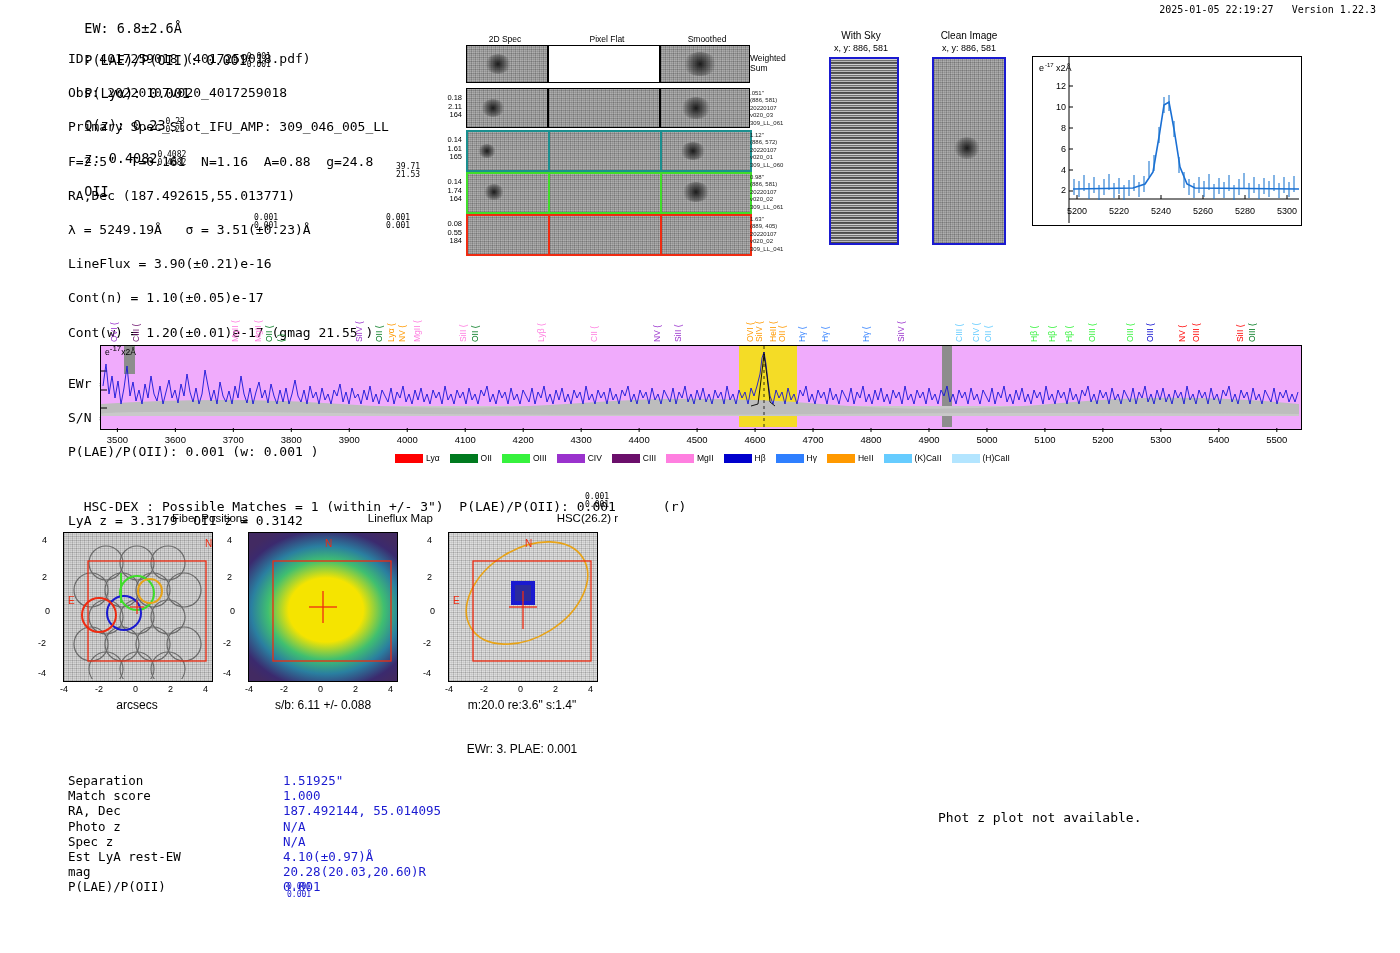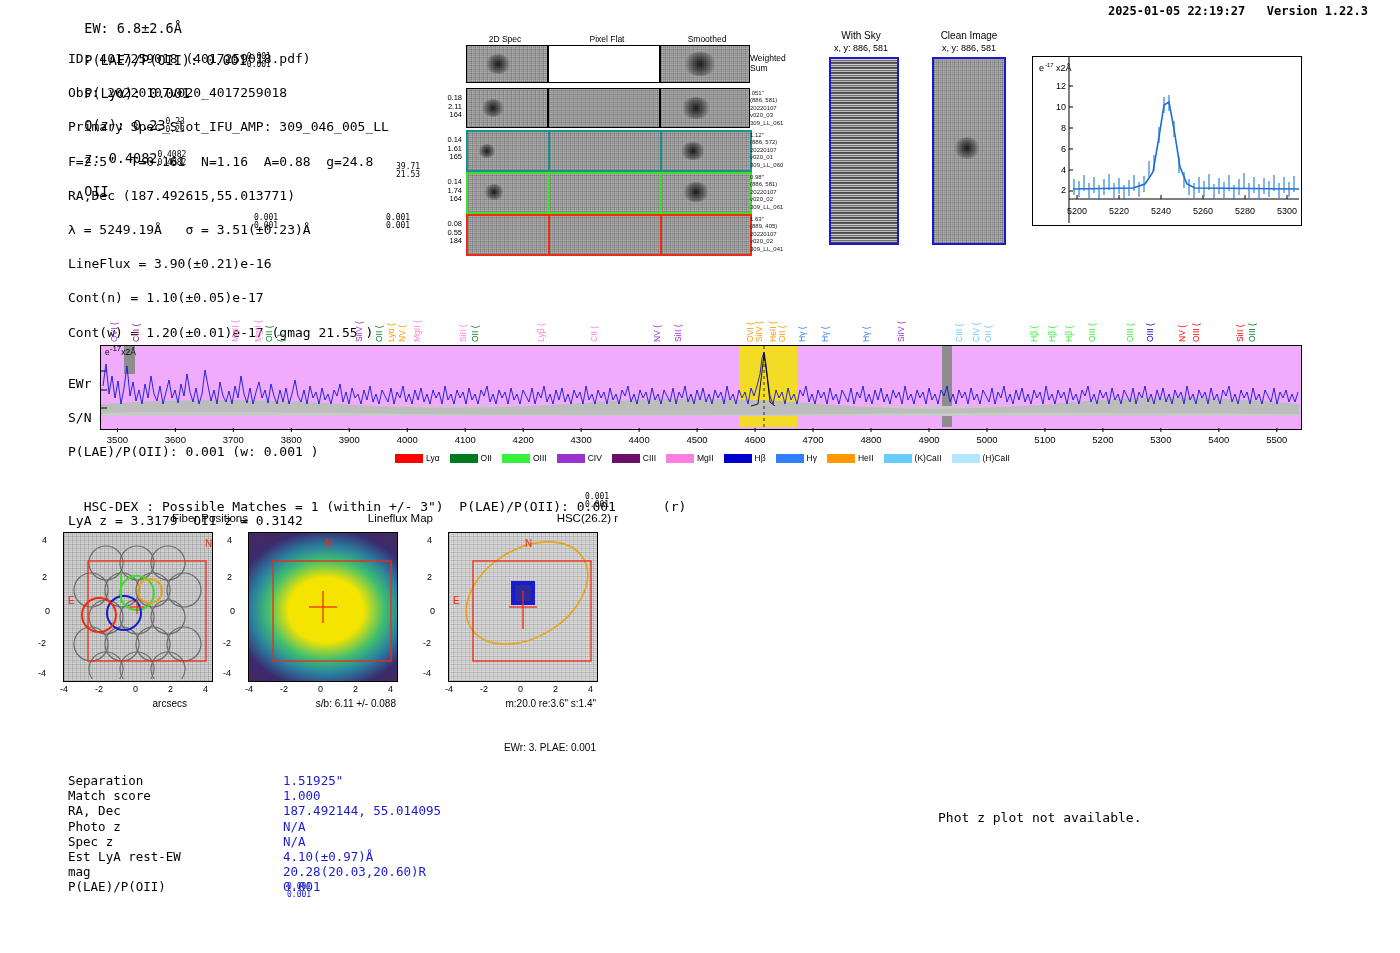--- a/index.html
+++ b/index.html
@@ -6,21 +6,21 @@
   body{
     width:1400px;height:953px;background:#ffffff;
     font-family:"DejaVu Sans Mono", monospace;
     color:#000;position:relative;overflow:hidden;
   }
   .abs{position:absolute;}
   .mono{font-family:"DejaVu Sans Mono", monospace;}
 
   
   #topline{left:68px;top:4px;font-size:13.5px;white-space:pre;letter-spacing:0px;}
-  #topstamp{right:32px;top:4px;font-size:12px;white-space:pre;font-weight:bold;}
+  #topstamp{right:24px;top:4px;font-size:10px;white-space:pre;}
   .sup{font-size:8px;vertical-align:super;line-height:0;}
   .frac{display:inline-block;font-size:8px;line-height:8px;vertical-align:middle;text-align:left;}
   .frac span{display:block;}
 
   
   #infoblock{left:68px;top:33px;font-size:13px;line-height:17.1px;white-space:pre;}
 
   
   .panelbox{position:absolute;border:1px solid #000;background:#9b9b9b;overflow:hidden;}
   .noise{
@@ -52,21 +52,21 @@
   .legendbox{display:inline-block;width:28px;height:9px;margin-right:3px;vertical-align:middle;}
   #legend{left:395px;top:453px;font-size:8.5px;font-family:"Liberation Sans",sans-serif;white-space:nowrap;}
 
   
   #hscline{left:68px;top:484px;font-size:13px;white-space:pre;}
 
   
   .maptitle{position:absolute;font-size:11.5px;font-family:"Liberation Sans",sans-serif;text-align:right;}
   .mapbox{position:absolute;border:1px solid #000;overflow:hidden;}
   .mapticks{position:absolute;font-size:9px;font-family:"Liberation Sans",sans-serif;}
-  .mapcap{position:absolute;font-size:10px;font-family:"Liberation Sans",sans-serif;text-align:right;}
+  .mapcap{position:absolute;font-size:12px;font-family:"Liberation Sans",sans-serif;text-align:center;}
 
   
   #btable{left:68px;top:773px;font-size:12.5px;line-height:15.2px;}
   #btable .k{display:inline-block;width:215px;}
   #btable .v{color:#1a1ad0;}
   #photznote{left:938px;top:810px;font-size:13px;color:#000;}
 
   svg{display:block;}
 </style>
 </head>

